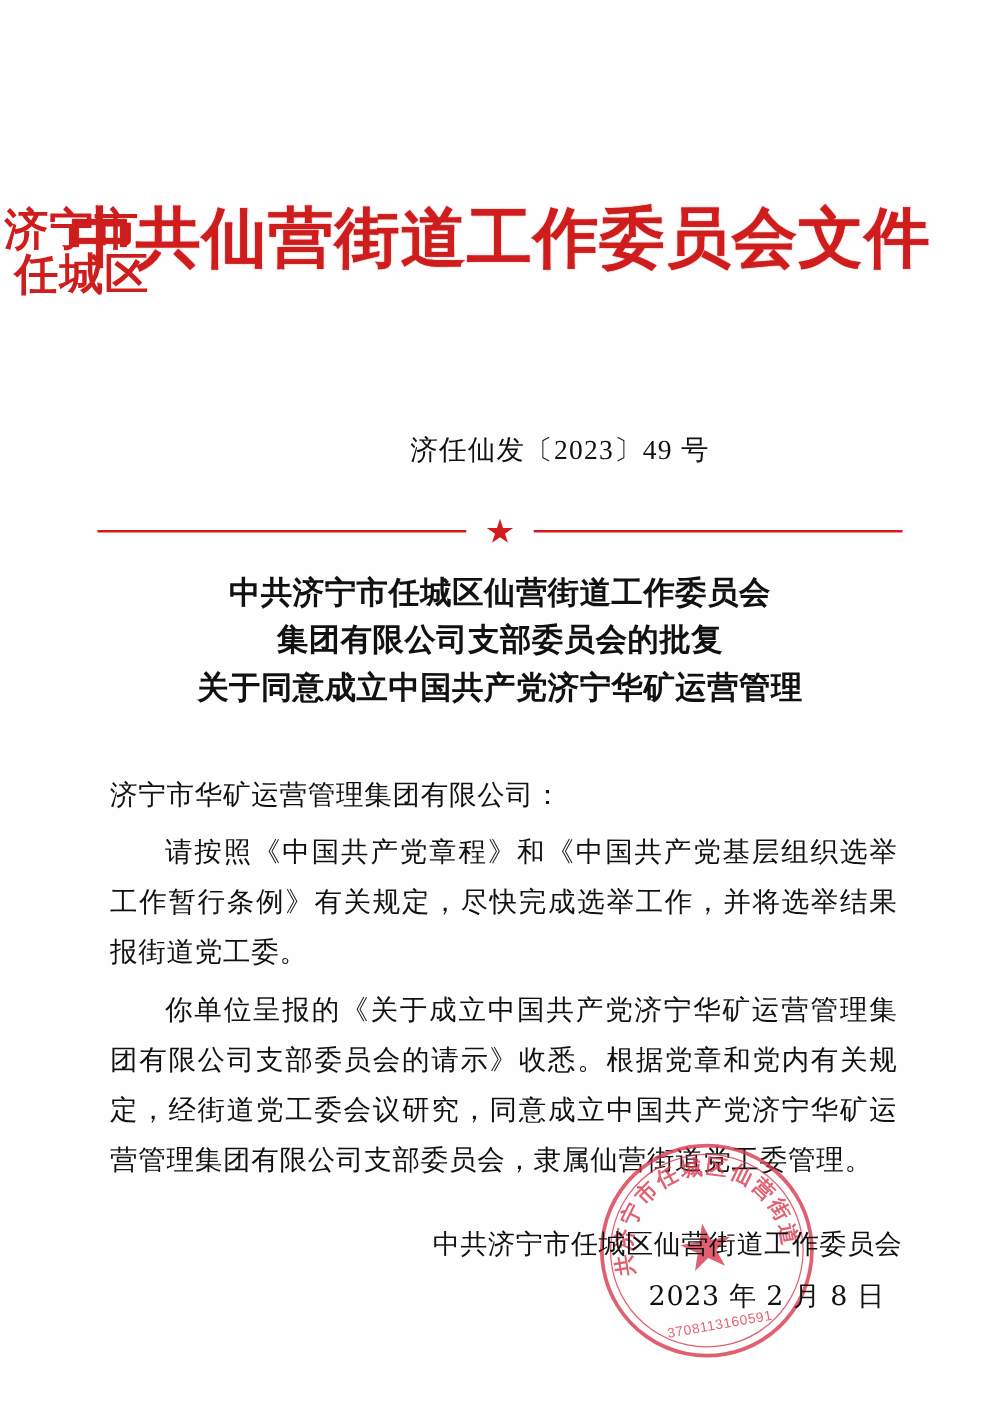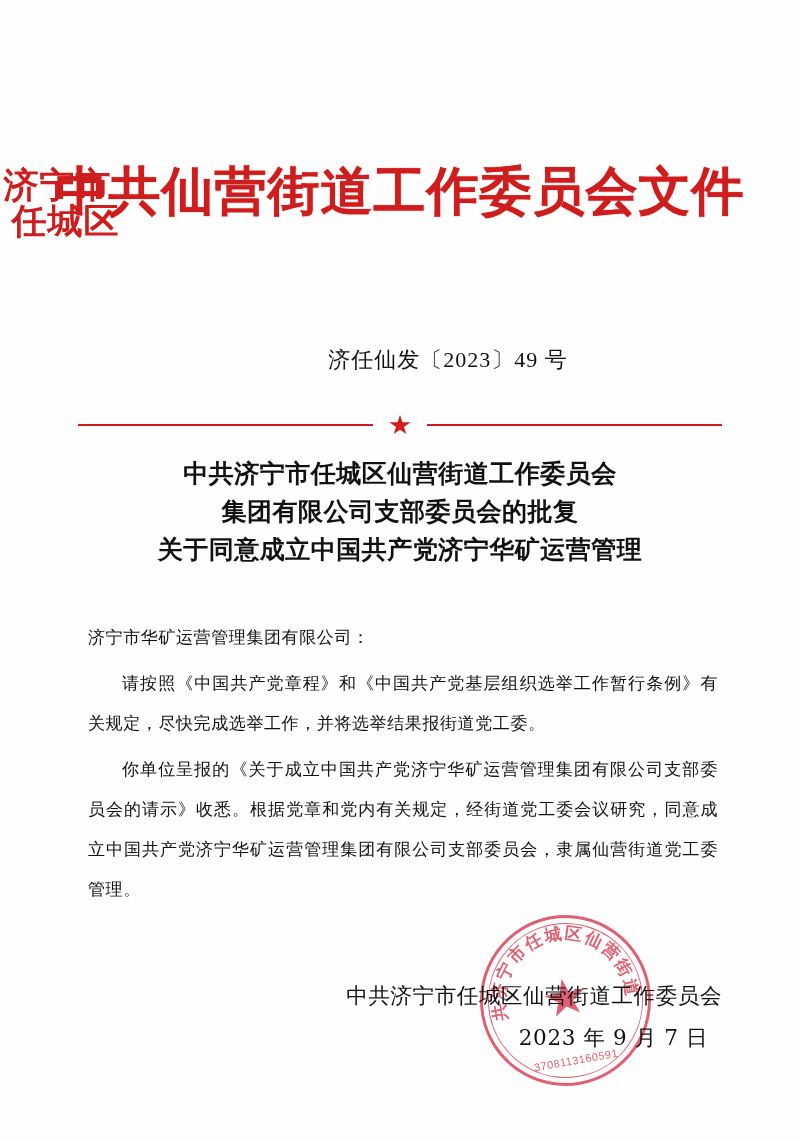--- a/index.html
+++ b/index.html
@@ -121,25 +121,25 @@
     font-family: "DejaVu Serif", "Liberation Serif", serif;
   }
   .title div { white-space: nowrap; }
 
   
   .body-text {
     position: absolute;
     top: 618px;
     left: 88px;
     width: 630px;
-    font-size: 17px;
+    font-size: 22px;
     line-height: 40px;
     letter-spacing: 0.6px;
     color: #111;
-    font-family: Liberation Serif, serif;
+    font-family: Liberation Mono, monospace;
     text-align: justify;
   }
   .body-text p { margin: 0 0 6px 0; }
   .indent { text-indent: 2em; }
 
   
   .signature {
     position: absolute;
     top: 975px;
     left: 0;
@@ -246,16 +246,16 @@
       <text>
         <textPath href="#arcpath" startOffset="50%" text-anchor="middle">中共济宁市任城区仙营街道工</textPath>
       </text>
     </svg>
     <div class="seal-star"></div>
     <div class="seal-code">3708113160591</div>
   </div>
 
   <div class="signature">
     <div class="line1">中共济宁市任城区仙营街道工作委员会</div>
-    <div class="line2">2023 年 9 月 7 日</div>
+    <div class="line2">2023 年 2 月 8 日</div>
   </div>
 
 </div>
 
 </body></html>

